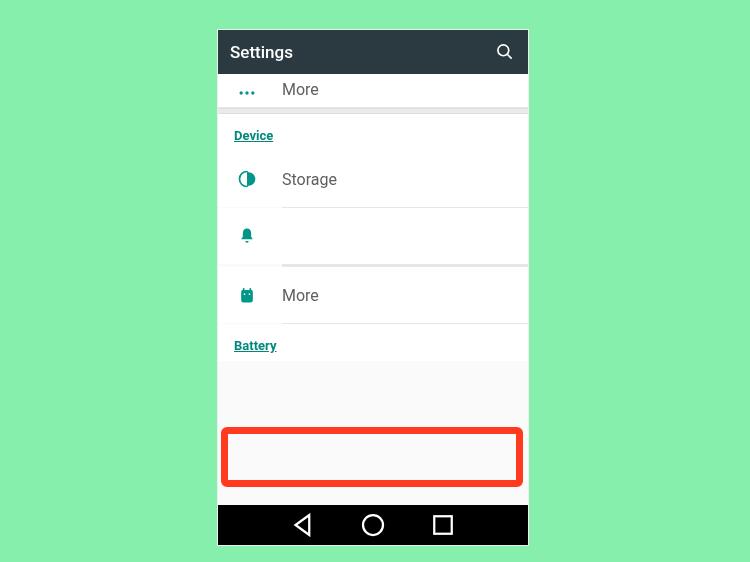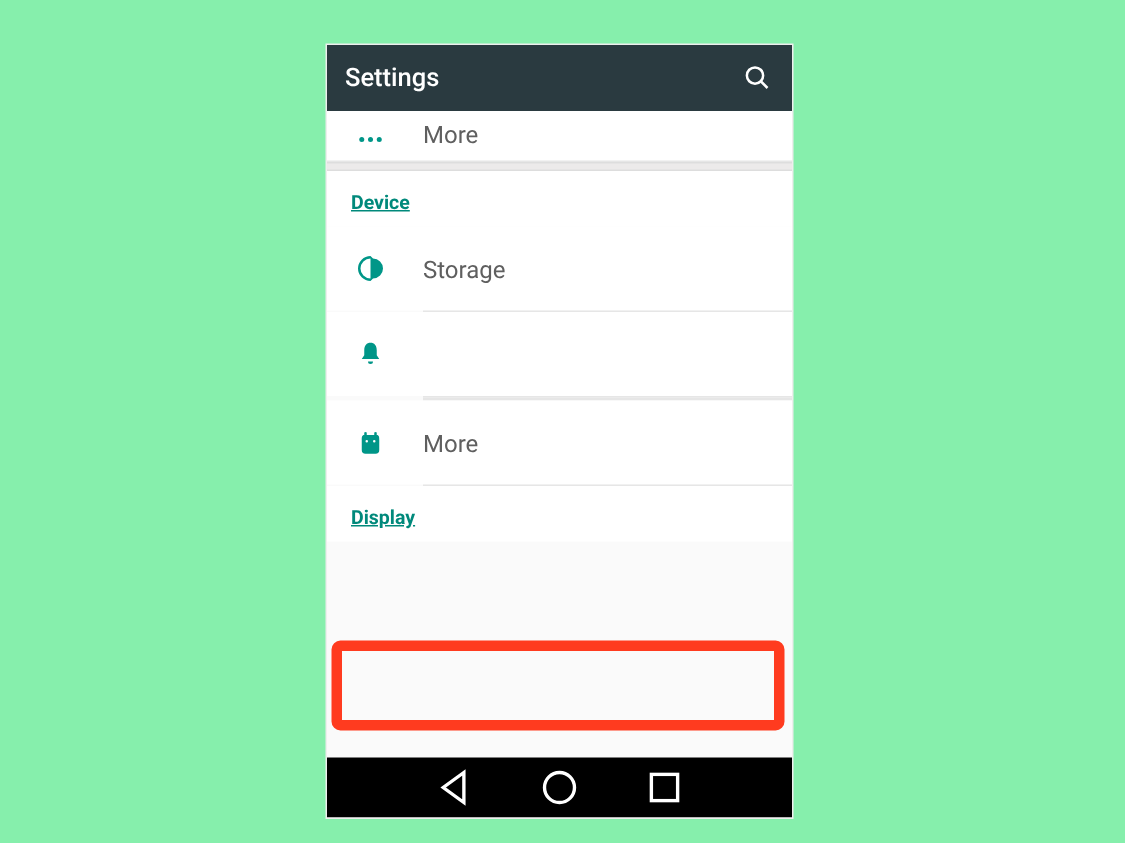--- a/index.html
+++ b/index.html
@@ -133,21 +133,21 @@
       <div class="row" id="apps-row">
         <div class="icon">
           <svg viewBox="0 0 24 24">
               <path d="M7 4 A1.5 1.5 0 0 1 9 4 L9 6 L15 6 L15 4 A1.5 1.5 0 0 1 17 4 L17 6 C19 6 19 8 19 10 L19 18 A3 3 0 0 1 16 21 L8 21 A3 3 0 0 1 5 18 L5 10 C5 8 5 6 7 6 Z M9 10 A1 1 0 0 0 9 12 A1 1 0 0 0 9 10 M15 10 A1 1 0 0 0 15 12 A1 1 0 0 0 15 10"></path>
             </svg>
         </div>
         <div class="label">More</div>
       </div>
       <div class="divider-line"></div>
 
-      <div class="section-header">Display</div>
+      <div class="section-header">Battery</div>
 
     </div>
 
     <div class="navbar">
       <div class="navbtn">
         <svg viewBox="0 0 24 24">
             <path d="M17 4 L17 20 L6 12 Z"></path>
           </svg>
       </div>
       <div class="navbtn">

